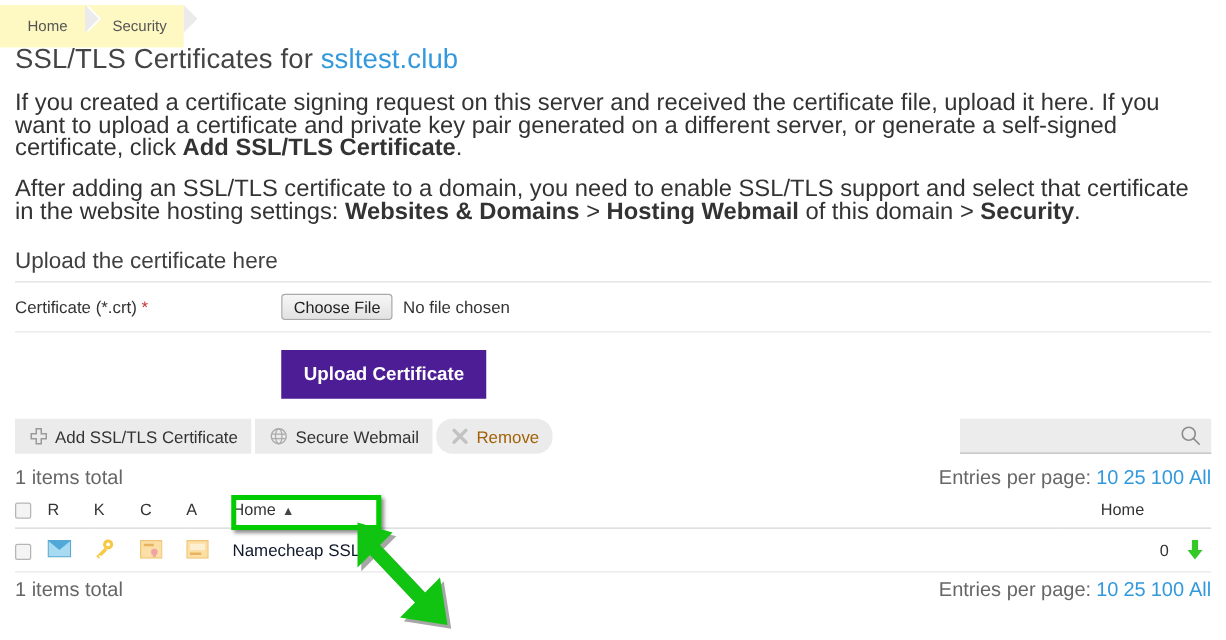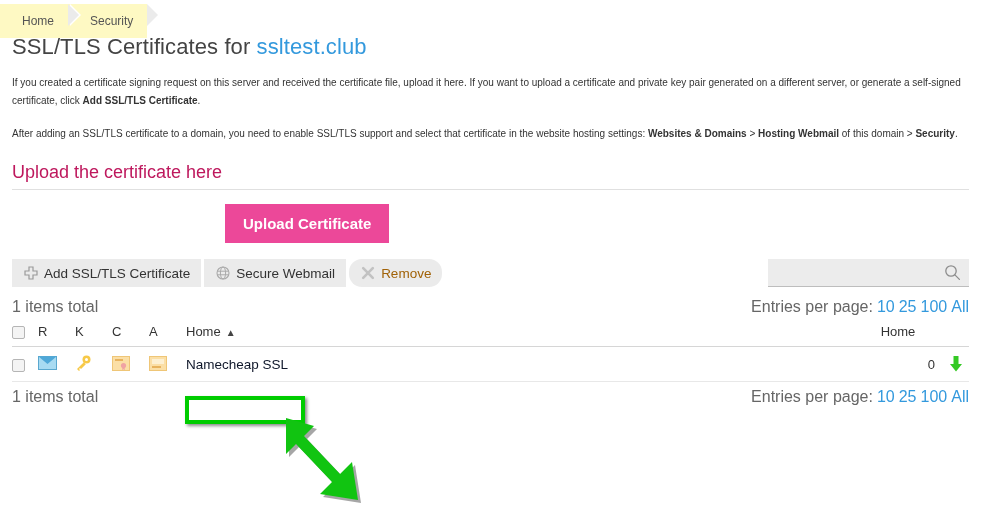--- a/index.html
+++ b/index.html
@@ -60,34 +60,34 @@
     letter-spacing: 0.1px;
   }
   .page-title .domain-link {
     color: #3399dd;
     text-decoration: none;
   }
 
   
   .intro {
     margin: 14px 12px 0 12px;
-    font-size: 10px;
+    font-size: 19px;
     line-height: 18px;
     color: #333333;
     max-width: 952px;
   }
   .intro.second { margin-top: 15px; }
   .intro b { font-weight: bold; }
 
   
   .section-head {
     margin: 19px 12px 0 12px;
     font-size: 18px;
     font-weight: normal;
-    color: #be185d;
+    color: #404040;
     padding-bottom: 6px;
     border-bottom: 1px solid #e0e0e0;
   }
 
   
   .form-row {
     display: flex; align-items: center;
     margin: 0 12px;
     height: 40px;
     border-bottom: 1px solid #e8e8e8;
@@ -105,21 +105,21 @@
     padding: 2px 9px;
     color: #222;
     cursor: pointer;
   }
   .file-name { margin-left: 8px; font-size: 13.5px; color: #333; }
 
   
   .btn-primary-wrap { margin: 14px 0 0 225px; }
   .btn-primary {
     display: inline-block;
-    background: #ec4899;
+    background: #4c1d95;
     color: #ffffff;
     font-size: 15px;
     font-weight: bold;
     border: none;
     padding: 11px 18px;
     cursor: pointer;
     font-family: "Liberation Sans", sans-serif;
   }
 
   
@@ -223,20 +223,27 @@
   </nav>
 
   <h1 class="page-title"><span>SSL/TLS Certificates for </span><a class="domain-link">ssltest.club</a></h1>
 
   <p class="intro"><span>If you created a certificate signing request on this server and received the certificate file, upload it here. If you want to upload a certificate and private key pair generated on a different server, or generate a self-signed certificate, click </span><b>Add SSL/TLS Certificate</b><span>.</span></p>
 
   <p class="intro second"><span>After adding an SSL/TLS certificate to a domain, you need to enable SSL/TLS support and select that certificate in the website hosting settings: </span><b>Websites &amp; Domains</b><span> &gt; </span><b>Hosting Webmail</b><span> of this domain &gt; </span><b>Security</b><span>.</span></p>
 
   <h2 class="section-head">Upload the certificate here</h2>
 
+  <div class="form-row">
+    <div class="form-label"><span>Certificate (*.crt)</span> <span class="req">*</span></div>
+    <div class="file-ctl">
+      <button class="choose-btn">Choose File</button>
+      <span class="file-name">No file chosen</span>
+    </div>
+  </div>
 
   <div class="btn-primary-wrap">
     <button class="btn-primary">Upload Certificate</button>
   </div>
 
   <div class="toolbar">
 
     <div class="tb-btn">
       <span class="tb-ico">
         <svg width="14" height="14" viewBox="0 0 14 14">

